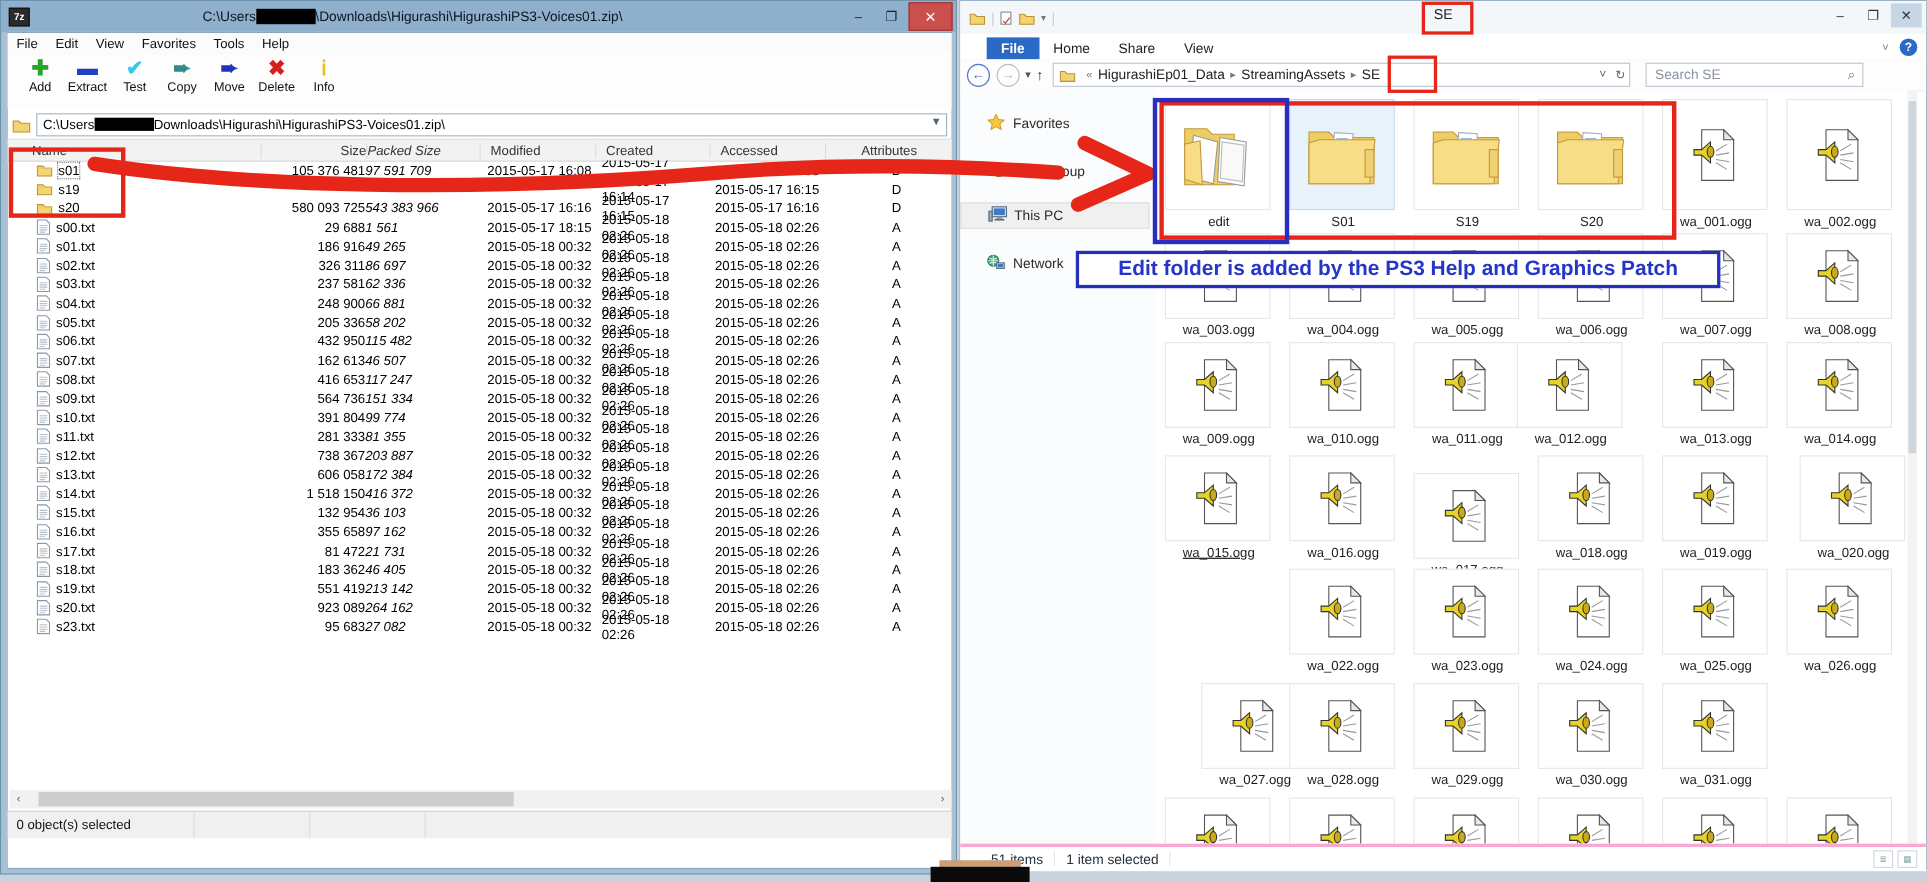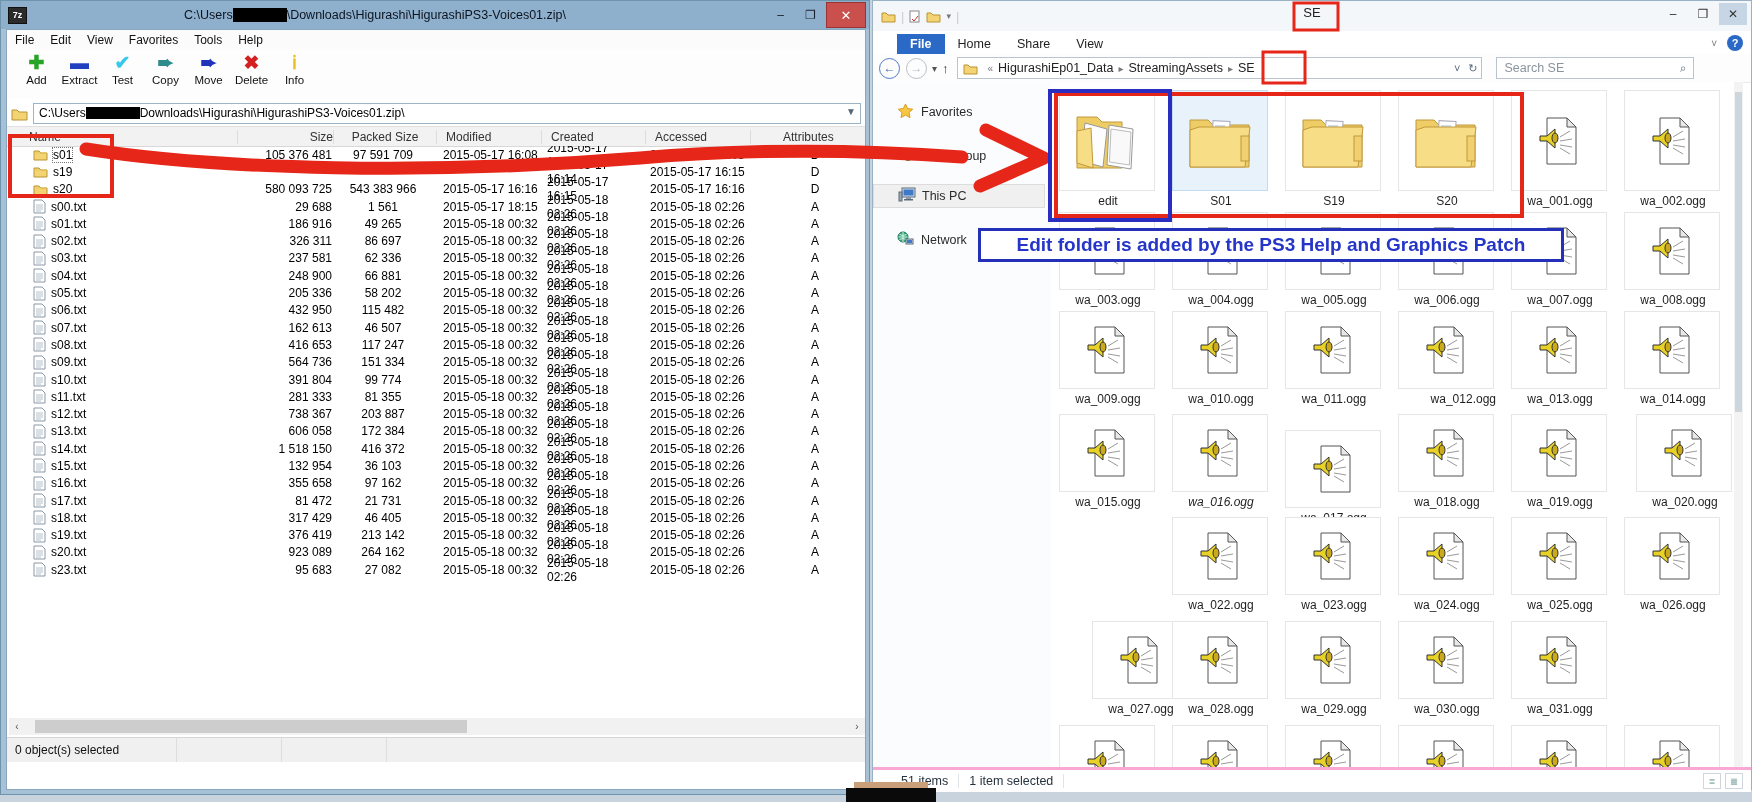--- a/index.html
+++ b/index.html
@@ -25,21 +25,21 @@
   .tb-label{font-size:11.5px;color:#111;display:block;line-height:13px;}
   #zaddr{left:0;top:71px;width:100%;height:24px;display:flex;align-items:center;padding:0 4px;box-sizing:border-box;gap:5px;}
   #zaddr-input{flex:1;height:19px;border:1px solid #9db4c6;font-size:12px;display:flex;align-items:center;padding-left:5px;position:relative;background:#fff;}
   #zaddr-chev{position:absolute;right:4px;top:2px;color:#567;font-size:10px;}
   #zhead{left:0;top:96px;width:100%;height:19px;background:#f2f2f2;border-top:1px solid #e0e0e0;border-bottom:1px solid #d8d8d8;display:flex;align-items:center;font-size:12px;color:#333;}
   #zrows{left:0;top:116px;width:100%;height:508px;overflow:hidden;}
   .zrow{display:flex;align-items:center;height:17.3px;font-size:12px;color:#000;}
   .c-name{width:230px;display:flex;align-items:center;box-sizing:border-box;padding-left:26px;}
   .c-name .nm{margin-left:5px;}
   .c-size{width:95px;text-align:right;box-sizing:border-box;}
-  .c-pack{width:102px;text-align:center;box-sizing:border-box;}
+  .c-pack{width:102px;text-align:left;box-sizing:border-box;font-style:italic;}
   .c-mod,.c-cre,.c-acc{width:104px;box-sizing:border-box;padding-left:9px;}
   .c-cre{width:103px;}
   .c-att{width:88px;margin-left:26px;box-sizing:border-box;text-align:center;}
   #zhead .c-name{padding-left:22px;}
   #zhead .c-att{text-align:left;padding-left:6px;}
   .hsep{width:1px;height:14px;background:#ddd;}
   .focusbox{outline:1px dotted #777;}
   #zhscroll{left:2px;top:688px;width:856px;height:17px;background:#f1f1f1;display:flex;align-items:center;}
   #zhthumb{position:absolute;left:26px;top:2px;width:432px;height:13px;background:#cdcdcd;}
   .scr-arrow{font-size:10px;color:#555;width:16px;text-align:center;}
@@ -492,36 +492,36 @@
             <div class="c-att">A</div>
           </div>
           <div class="zrow">
             <div class="c-name">
               <svg width="13" height="15">
                 <path d="M1 1 h8 l3 3 v10 h-11 z" fill="#fff" stroke="#8a97a5"></path>
                 <path d="M3 6 h7 M3 8 h7 M3 10 h7 M3 12 h5" stroke="#b6c0ca"></path>
               </svg>
               <span class="nm">s18.txt</span>
             </div>
-            <div class="c-size">317 429</div>
+            <div class="c-size">183 362</div>
             <div class="c-pack">46 405</div>
             <div class="c-mod">2015-05-18 00:32</div>
             <div class="c-cre">2015-05-18 02:26</div>
             <div class="c-acc">2015-05-18 02:26</div>
             <div class="c-att">A</div>
           </div>
           <div class="zrow">
             <div class="c-name">
               <svg width="13" height="15">
                 <path d="M1 1 h8 l3 3 v10 h-11 z" fill="#fff" stroke="#8a97a5"></path>
                 <path d="M3 6 h7 M3 8 h7 M3 10 h7 M3 12 h5" stroke="#b6c0ca"></path>
               </svg>
               <span class="nm">s19.txt</span>
             </div>
-            <div class="c-size">376 419</div>
+            <div class="c-size">551 419</div>
             <div class="c-pack">213 142</div>
             <div class="c-mod">2015-05-18 00:32</div>
             <div class="c-cre">2015-05-18 02:26</div>
             <div class="c-acc">2015-05-18 02:26</div>
             <div class="c-att">A</div>
           </div>
           <div class="zrow">
             <div class="c-name">
               <svg width="13" height="15">
                 <path d="M1 1 h8 l3 3 v10 h-11 z" fill="#fff" stroke="#8a97a5"></path>
@@ -839,21 +839,21 @@
             <svg width="42" height="52" viewBox="0 0 42 52">
               <path d="M9 3 h20 l9 9 v37 h-29 z" fill="#fff" stroke="#555"></path>
               <path d="M29 3 l9 9 h-9 z" fill="#e8e8e8" stroke="#555"></path>
               <path d="M22 22 l10 -6 M22 26 l12 -2 M22 30 l12 2 M22 33 l10 6" stroke="#999" fill="none"></path>
               <path d="M2 21 h7 l8 -7 v19 l-8 -7 h-7 z" fill="#e8d227" stroke="#333"></path>
               <ellipse cx="17" cy="23" rx="3" ry="5" fill="#caa91c" stroke="#333"></ellipse>
             </svg>
           </div>
           <div class="tlabel">wa_011.ogg</div>
         </div>
-        <div class="tile" style="left: 347px; top: 229px; text-align: right;">
+        <div class="tile" style="left: 328px; top: 229px;">
           <div class="tbox" style="height: 78px;">
             <svg width="42" height="52" viewBox="0 0 42 52">
               <path d="M9 3 h20 l9 9 v37 h-29 z" fill="#fff" stroke="#555"></path>
               <path d="M29 3 l9 9 h-9 z" fill="#e8e8e8" stroke="#555"></path>
               <path d="M22 22 l10 -6 M22 26 l12 -2 M22 30 l12 2 M22 33 l10 6" stroke="#999" fill="none"></path>
               <path d="M2 21 h7 l8 -7 v19 l-8 -7 h-7 z" fill="#e8d227" stroke="#333"></path>
               <ellipse cx="17" cy="23" rx="3" ry="5" fill="#caa91c" stroke="#333"></ellipse>
             </svg>
           </div>
           <div class="tlabel">wa_012.ogg</div>
@@ -875,33 +875,33 @@
             <svg width="42" height="52" viewBox="0 0 42 52">
               <path d="M9 3 h20 l9 9 v37 h-29 z" fill="#fff" stroke="#555"></path>
               <path d="M29 3 l9 9 h-9 z" fill="#e8e8e8" stroke="#555"></path>
               <path d="M22 22 l10 -6 M22 26 l12 -2 M22 30 l12 2 M22 33 l10 6" stroke="#999" fill="none"></path>
               <path d="M2 21 h7 l8 -7 v19 l-8 -7 h-7 z" fill="#e8d227" stroke="#333"></path>
               <ellipse cx="17" cy="23" rx="3" ry="5" fill="#caa91c" stroke="#333"></ellipse>
             </svg>
           </div>
           <div class="tlabel">wa_014.ogg</div>
         </div>
-        <div class="tile" style="left: 8px; top: 332px;">
+        <div class="tile" style="left: 8px; top: 332px; text-decoration: underline;">
           <div class="tbox" style="height: 78px;">
             <svg width="42" height="52" viewBox="0 0 42 52">
               <path d="M9 3 h20 l9 9 v37 h-29 z" fill="#fff" stroke="#555"></path>
               <path d="M29 3 l9 9 h-9 z" fill="#e8e8e8" stroke="#555"></path>
               <path d="M22 22 l10 -6 M22 26 l12 -2 M22 30 l12 2 M22 33 l10 6" stroke="#999" fill="none"></path>
               <path d="M2 21 h7 l8 -7 v19 l-8 -7 h-7 z" fill="#e8d227" stroke="#333"></path>
               <ellipse cx="17" cy="23" rx="3" ry="5" fill="#caa91c" stroke="#333"></ellipse>
             </svg>
           </div>
           <div class="tlabel">wa_015.ogg</div>
         </div>
-        <div class="tile" style="left: 121px; top: 332px; font-style: italic;">
+        <div class="tile" style="left: 121px; top: 332px;">
           <div class="tbox" style="height: 78px;">
             <svg width="42" height="52" viewBox="0 0 42 52">
               <path d="M9 3 h20 l9 9 v37 h-29 z" fill="#fff" stroke="#555"></path>
               <path d="M29 3 l9 9 h-9 z" fill="#e8e8e8" stroke="#555"></path>
               <path d="M22 22 l10 -6 M22 26 l12 -2 M22 30 l12 2 M22 33 l10 6" stroke="#999" fill="none"></path>
               <path d="M2 21 h7 l8 -7 v19 l-8 -7 h-7 z" fill="#e8d227" stroke="#333"></path>
               <ellipse cx="17" cy="23" rx="3" ry="5" fill="#caa91c" stroke="#333"></ellipse>
             </svg>
           </div>
           <div class="tlabel">wa_016.ogg</div>

